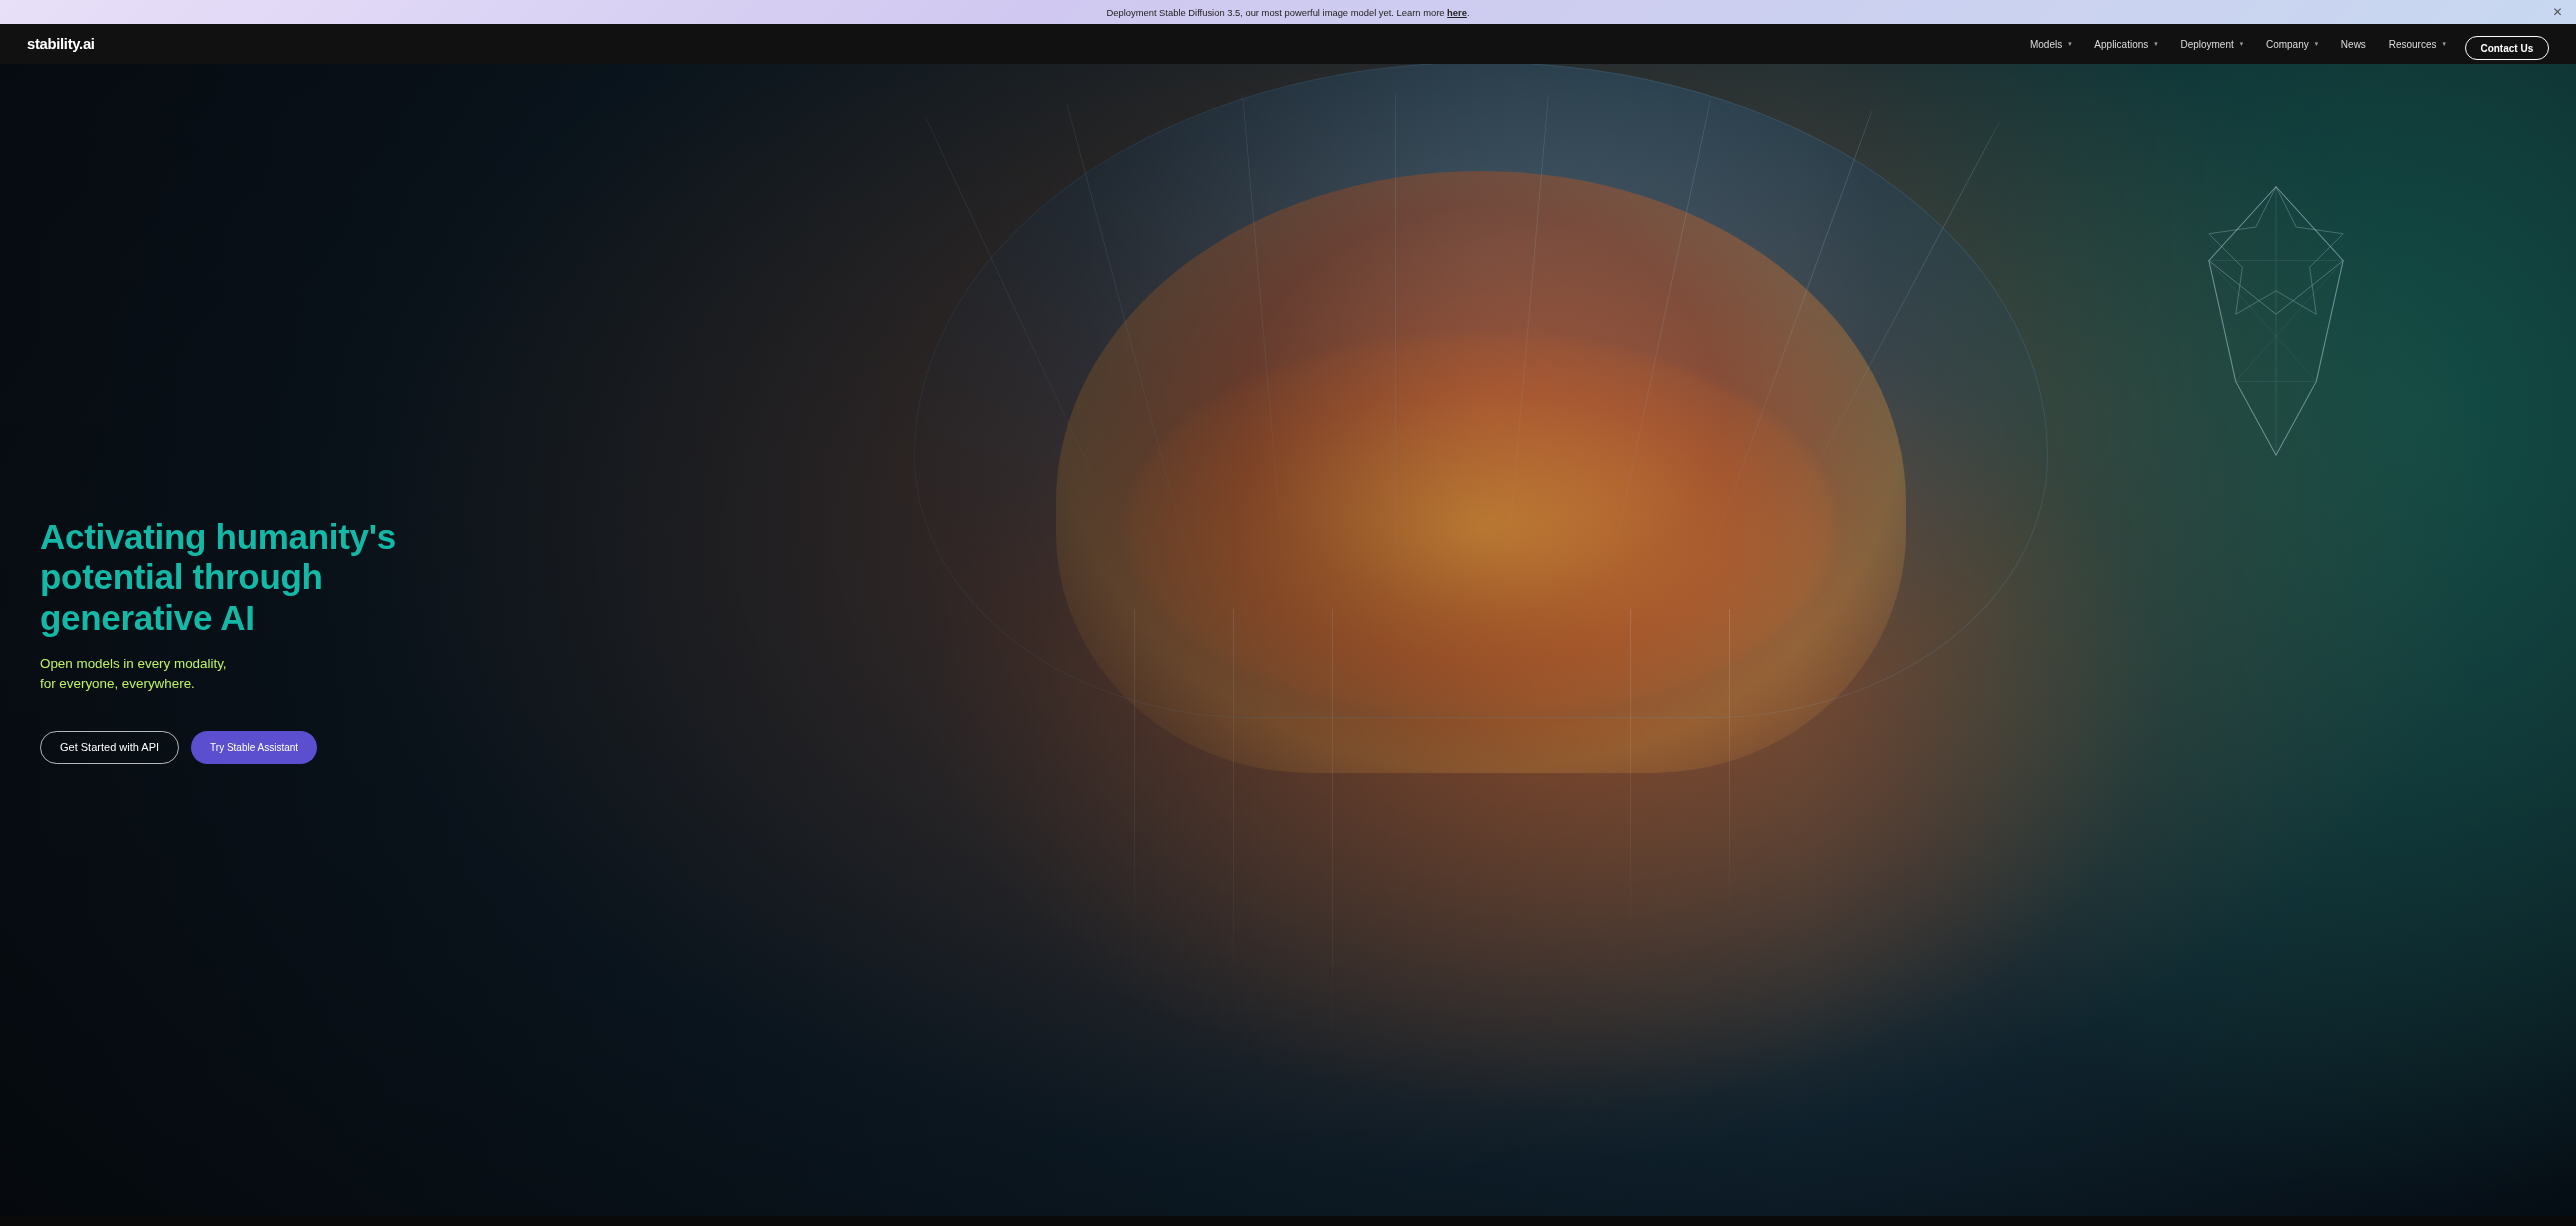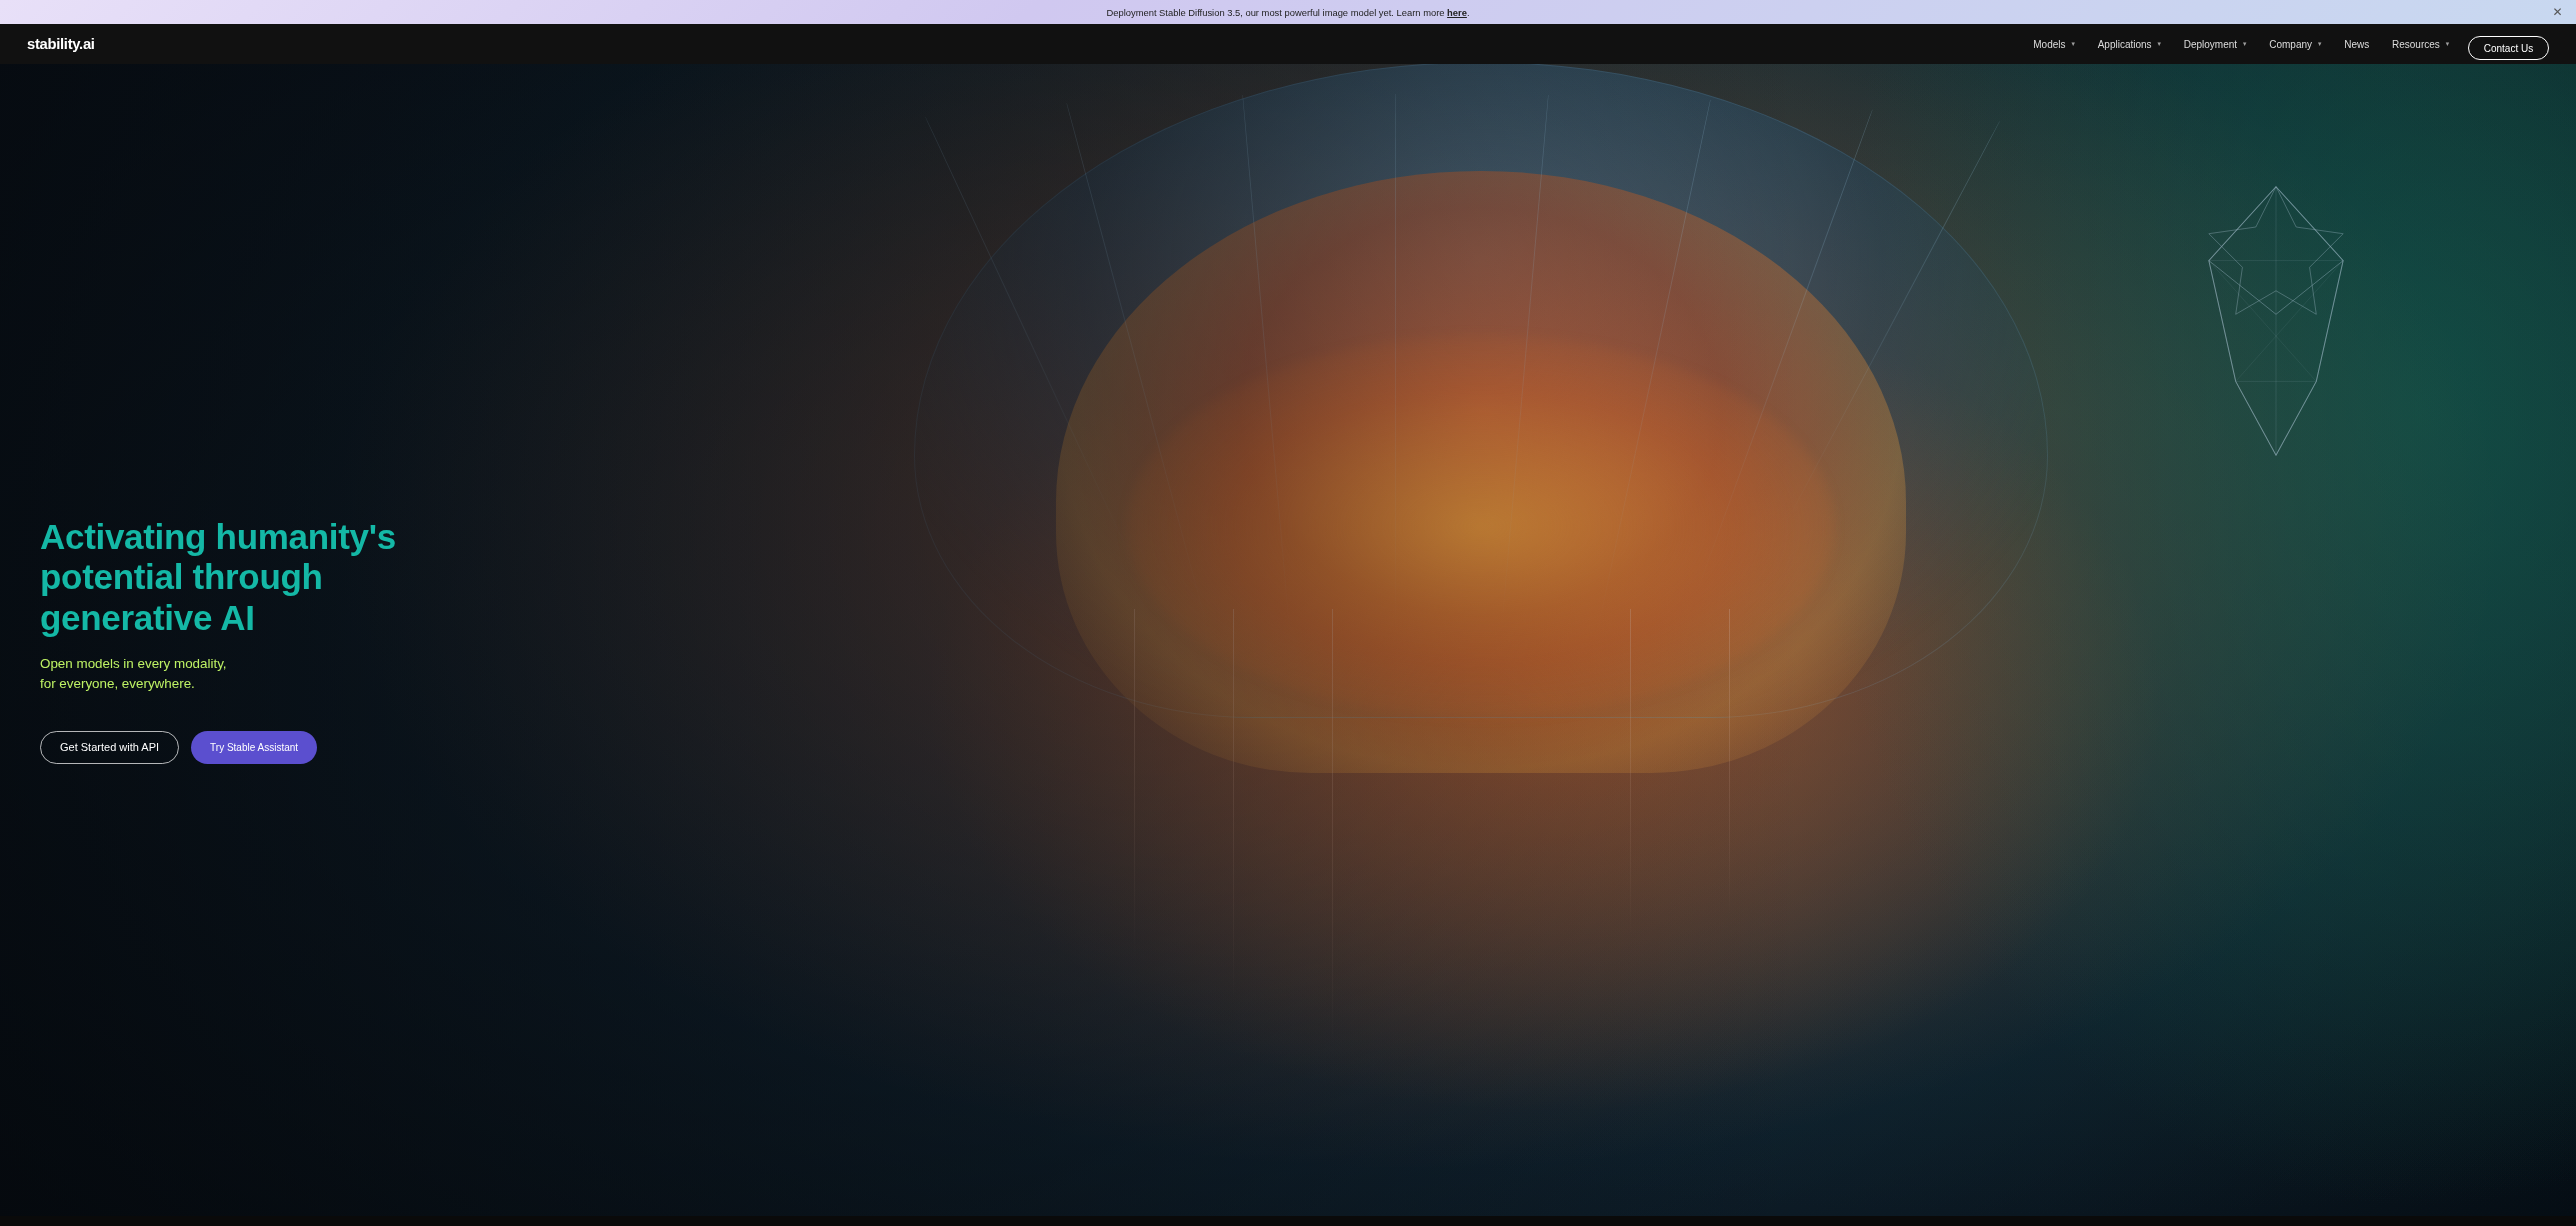--- a/index.html
+++ b/index.html
@@ -77,21 +77,21 @@
     .nav-item .chevron {
       font-size: 6.7px;
       opacity: 0.7;
     }
     .nav-contact {
       color: #fff;
       border: 1px solid #fff;
       border-radius: 34px;
       padding: 5.4px 14.8px;
       font-size: 10px;
-      font-weight: 400;
+      font-weight: 700;
       cursor: pointer;
       background: transparent;
       transition: background 0.2s, color 0.2s;
       margin-left: 5.4px;
       margin-top: 8px;
     }
 
     
     .hero {
       position: relative;

